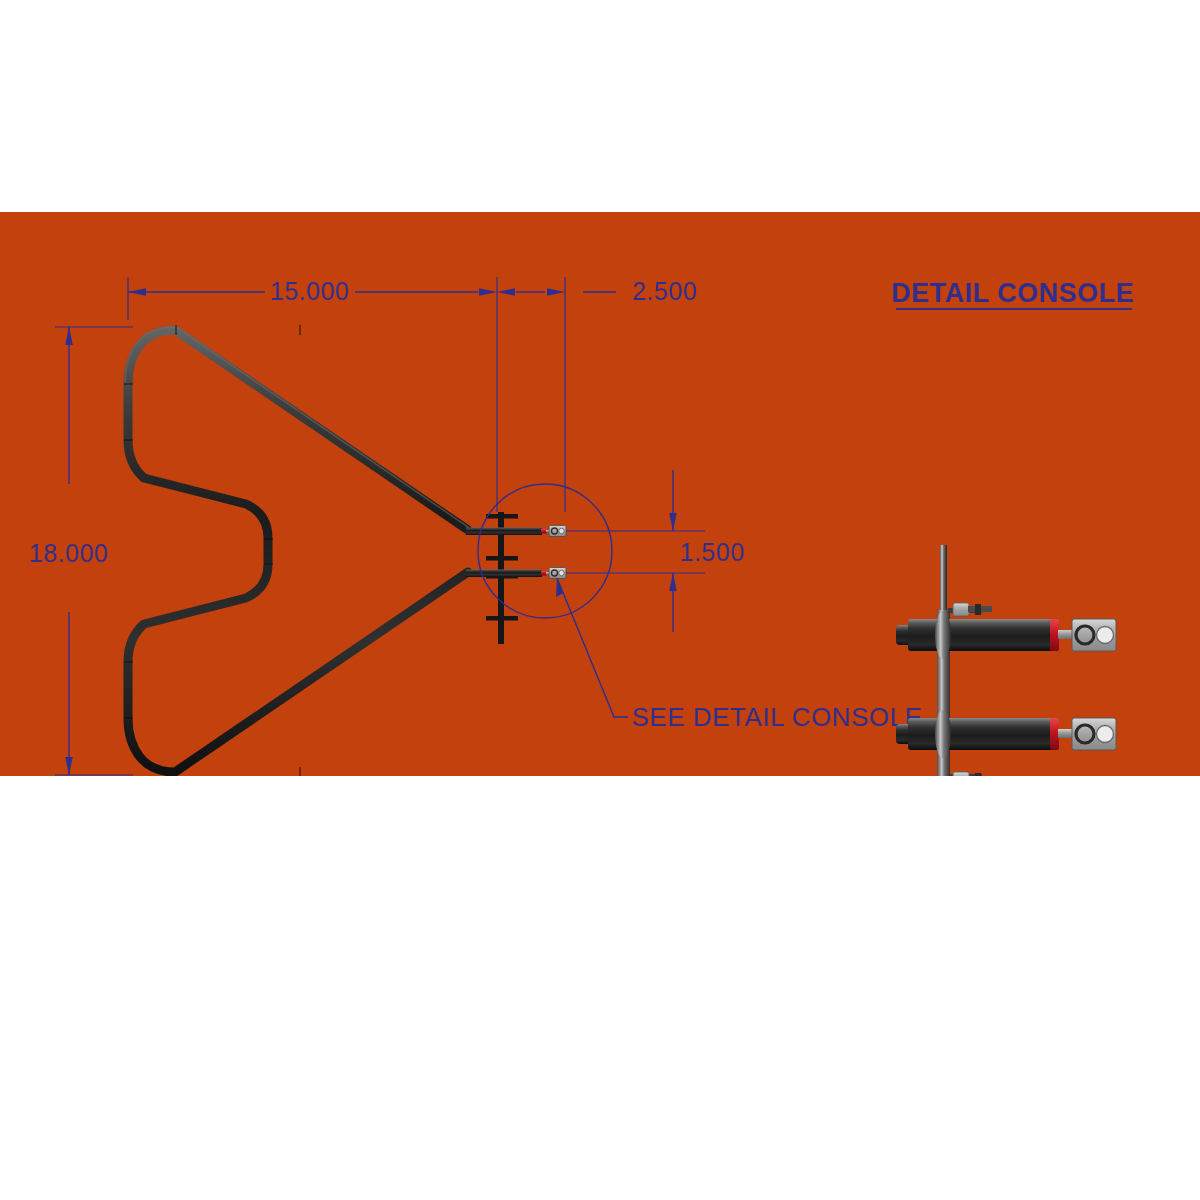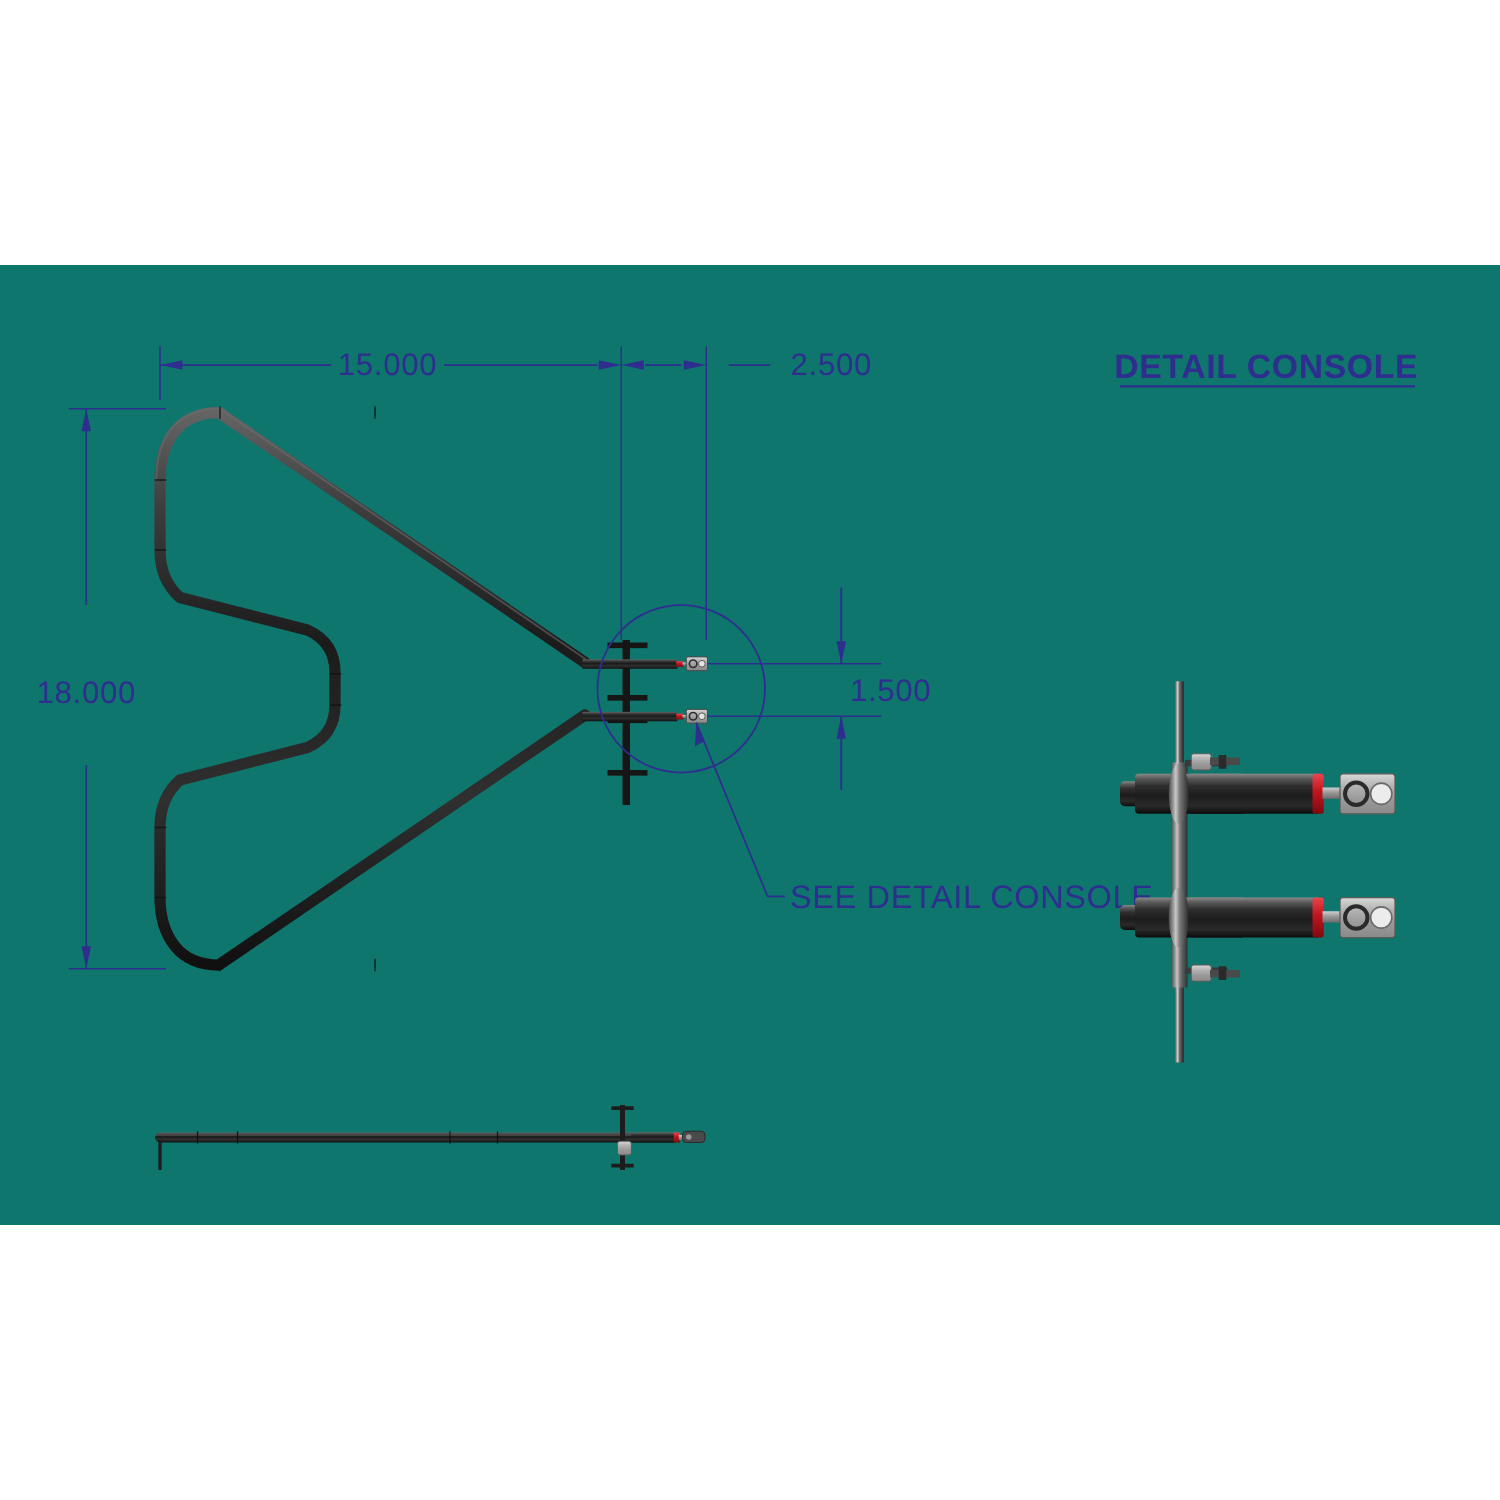--- a/index.html
+++ b/index.html
@@ -1,18 +1,18 @@
 <!DOCTYPE html>
 <html><head>
 <meta charset="utf-8">
 <style>
   html,body{margin:0;padding:0;background:#ffffff;}
   body{width:1200px;height:1200px;font-family:"Liberation Sans",sans-serif;overflow:hidden;}
   #stage{position:relative;width:1200px;height:1200px;background:#ffffff;}
-  #drawing-area{position:absolute;left:0;top:212px;width:1200px;height:768px;background:#0f766e;overflow:hidden;}
+  #drawing-area{position:absolute;left:0;top:212px;width:1200px;height:564px;background:#c2410c;overflow:hidden;}
   svg{display:block;}
   .dimtext{font-family:"Liberation Sans",sans-serif;letter-spacing:.5px;}
 </style>
 </head>
 <body>
 
 <div id="stage">
   <div id="drawing-area">
 
     <svg width="1200" height="768" viewBox="0 0 1200 768">

